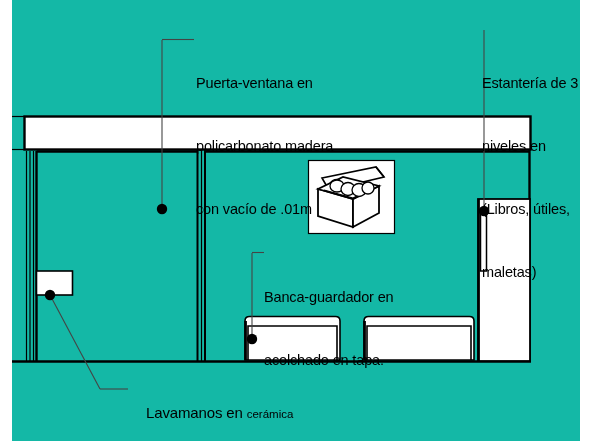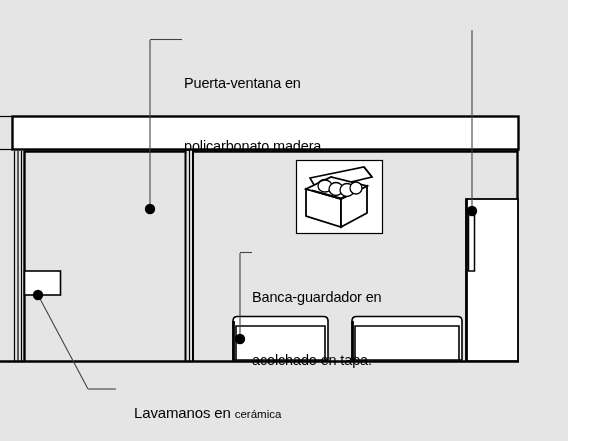--- a/index.html
+++ b/index.html
@@ -8,22 +8,23 @@
     background: #ffffff;
   }
   body {
     font-family: "Liberation Sans", sans-serif;
     color: #000000;
   }
   #canvas {
     position: relative;
     width: 568px;
     height: 441px;
-    background: #e5e5e5;
+    background: #14b8a6;
     overflow: hidden;
+    margin-left: 12px;
   }
   #drawing-svg {
     position: absolute;
     left: 0;
     top: 0;
     width: 600px;
     height: 441px;
   }
   .annotation {
     position: absolute;
@@ -168,22 +169,29 @@
       <line x1="38" y1="295" x2="88" y2="389" stroke="#444" stroke-width="1.1"></line>
       <line x1="88" y1="389" x2="116" y2="389" stroke="#444" stroke-width="1.1"></line>
       <circle cx="38" cy="295" r="5.2" fill="#000"></circle>
     </g>
 
   </svg>
 
   <div class="annotation" id="label-puerta-ventana">
     <span class="ann-line">Puerta-ventana en</span>
     <span class="ann-line">policarbonato madera</span>
-  </div>
-
+    <span class="ann-line">con vacío de .01m</span>
+  </div>
+
+  <div class="annotation" id="label-estanteria">
+    <span class="ann-line">Estantería de 3</span>
+    <span class="ann-line">niveles en</span>
+    <span class="ann-line">(Libros, útiles,</span>
+    <span class="ann-line">maletas)</span>
+  </div>
 
   <div class="annotation" id="label-banca">
     <span class="ann-line">Banca-guardador en</span>
     <span class="ann-line">acolchado en tapa.</span>
   </div>
 
   <div class="annotation" id="label-lavamanos">
     <span>Lavamanos en</span><span> </span><span class="material-small">cerámica</span>
   </div>
 

